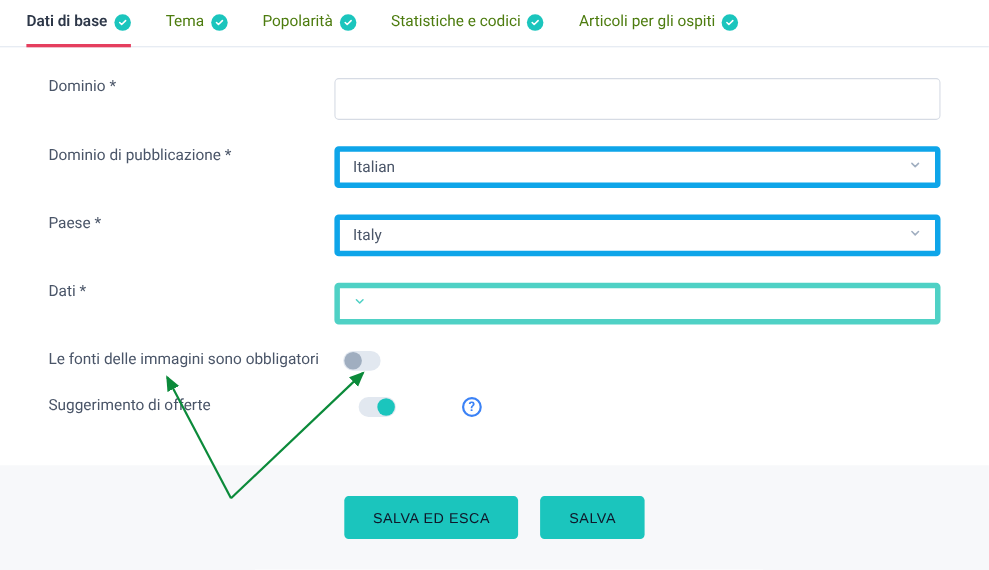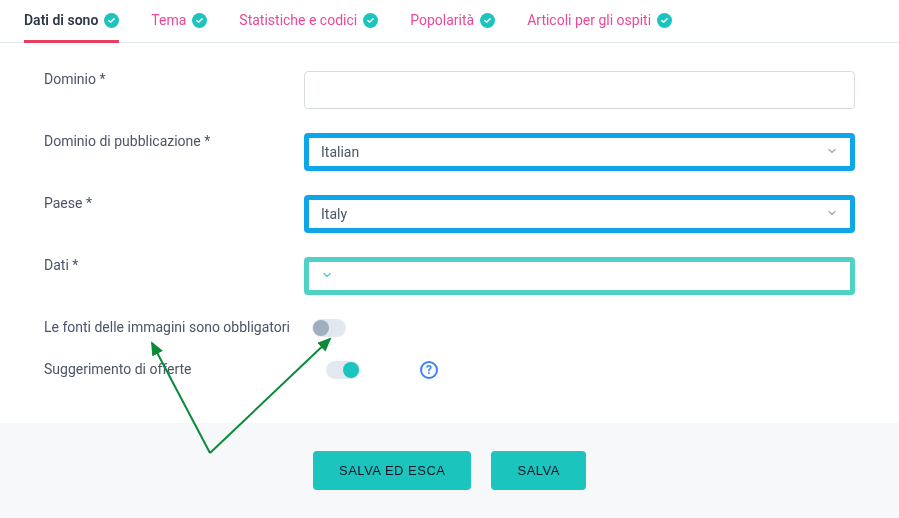--- a/index.html
+++ b/index.html
@@ -15,21 +15,21 @@
     gap: 32px;
     padding: 12px 24px 0 24px;
     border-bottom: 1px solid #e2e8f0;
   }
   .tab {
     display: flex;
     align-items: center;
     gap: 6px;
     padding-bottom: 14px;
     cursor: pointer;
-    color: #ec4899;
+    color: #4d7c0f;
     position: relative;
   }
   .tab.active {
     font-weight: 600;
     color: #2d3748;
   }
   .tab.active::after {
     content: "";
     position: absolute;
     left: 0; right: 0; bottom: -1px;
@@ -150,45 +150,45 @@
     left: 120px;
     top: 290px;
     pointer-events: none;
   }
 </style>
 </head>
 <body>
 
 <div class="tabs">
   <div class="tab active">
-    <span>Dati di sono</span>
+    <span>Dati di base</span>
     <span class="check-icon">
       <svg width="9" height="9" viewBox="0 0 10 10">
           <path d="M2 5l2 2 4-4" stroke="#fff" stroke-width="1.6" fill="none" stroke-linecap="round" stroke-linejoin="round"></path>
         </svg>
     </span>
   </div>
   <div class="tab">
     <span>Tema</span>
     <span class="check-icon">
       <svg width="9" height="9" viewBox="0 0 10 10">
           <path d="M2 5l2 2 4-4" stroke="#fff" stroke-width="1.6" fill="none" stroke-linecap="round" stroke-linejoin="round"></path>
         </svg>
     </span>
   </div>
   <div class="tab">
+    <span>Popolarità</span>
+    <span class="check-icon">
+      <svg width="9" height="9" viewBox="0 0 10 10">
+          <path d="M2 5l2 2 4-4" stroke="#fff" stroke-width="1.6" fill="none" stroke-linecap="round" stroke-linejoin="round"></path>
+        </svg>
+    </span>
+  </div>
+  <div class="tab">
     <span>Statistiche e codici</span>
-    <span class="check-icon">
-      <svg width="9" height="9" viewBox="0 0 10 10">
-          <path d="M2 5l2 2 4-4" stroke="#fff" stroke-width="1.6" fill="none" stroke-linecap="round" stroke-linejoin="round"></path>
-        </svg>
-    </span>
-  </div>
-  <div class="tab">
-    <span>Popolarità</span>
     <span class="check-icon">
       <svg width="9" height="9" viewBox="0 0 10 10">
           <path d="M2 5l2 2 4-4" stroke="#fff" stroke-width="1.6" fill="none" stroke-linecap="round" stroke-linejoin="round"></path>
         </svg>
     </span>
   </div>
   <div class="tab">
     <span>Articoli per gli ospiti</span>
     <span class="check-icon">
       <svg width="9" height="9" viewBox="0 0 10 10">

